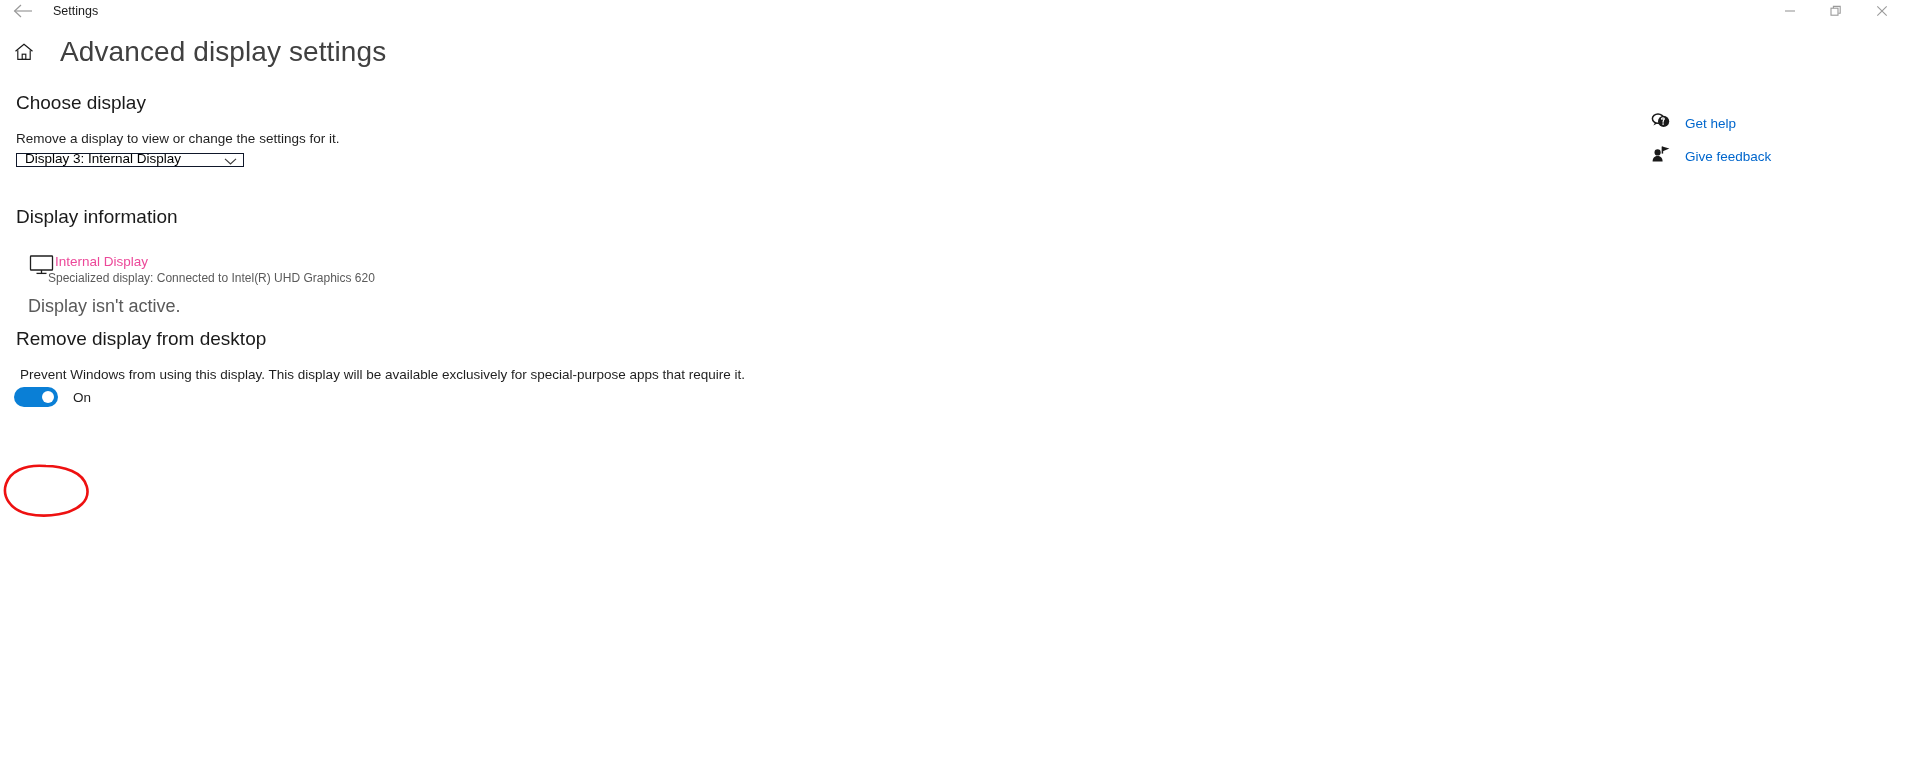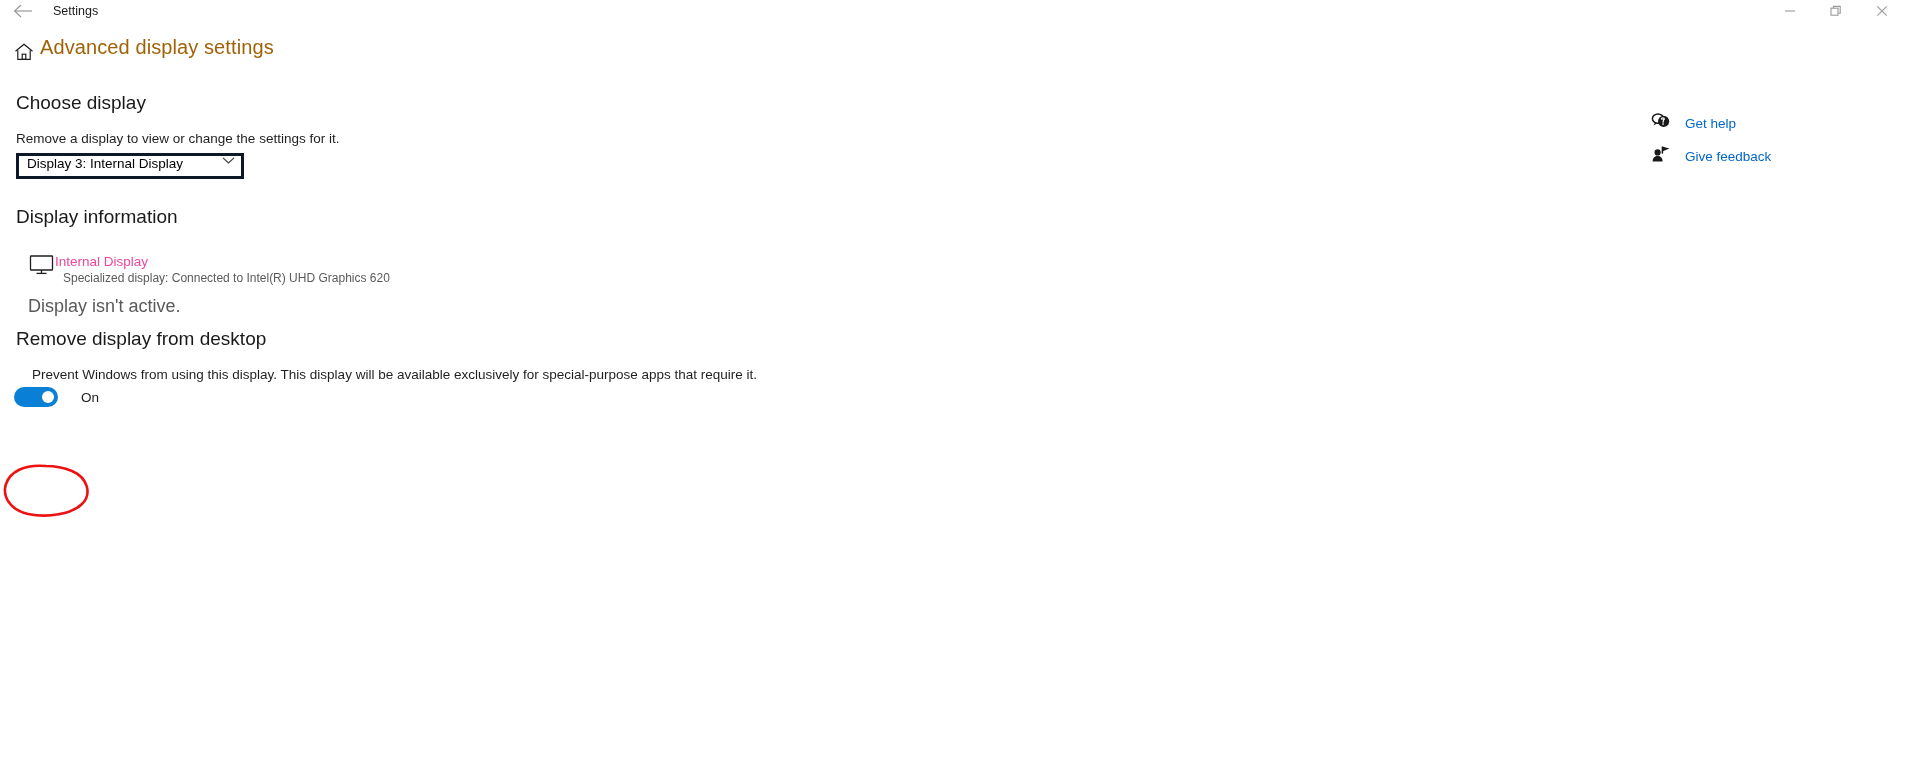--- a/index.html
+++ b/index.html
@@ -50,24 +50,24 @@
   }
 
   
   .home-icon {
     position: absolute;
     left: 13px; top: 41px;
     width: 22px; height: 22px;
   }
   .page-title {
     position: absolute;
-    left: 40px; top: 36px;
-    font-size: 20px;
+    left: 60px; top: 36px;
+    font-size: 28px;
     font-weight: 400;
-    color: #a16207;
+    color: #404040;
     letter-spacing: 0.1px;
     white-space: nowrap;
   }
 
   
   .h-section {
     position: absolute;
     font-size: 19px;
     font-weight: 400;
     color: #1a1a1a;
@@ -86,26 +86,26 @@
     white-space: nowrap;
   }
 
   #choose-display-heading { left: 16px; top: 92px; }
   #choose-display-desc   { left: 16px; top: 131px; }
 
   
   .combobox {
     position: absolute;
     left: 16px; top: 153px;
-    width: 228px; height: 26px;
-    border: 3px solid #0f172a;
+    width: 228px; height: 14px;
+    border: 1px solid #0f172a;
     background: #ffffff;
     box-sizing: border-box;
     display: flex;
-    align-items: flex-start;
+    align-items: flex-end;
   }
   .combobox-value {
     flex: 1;
     padding-left: 8px;
     font-size: 13.5px;
     color: #000000;
     white-space: nowrap;
     overflow: hidden;
   }
   .combobox-chevron {
@@ -122,32 +122,32 @@
     position: absolute;
     left: 28px; top: 253px;
     width: 28px; height: 24px;
   }
   #display-name {
     left: 55px; top: 254px;
     font-size: 13.5px;
     color: #ec4899;
   }
   #display-sub {
-    left: 63px; top: 271px;
+    left: 48px; top: 271px;
     font-size: 12px;
     color: #5a5a5a;
   }
   #display-status {
     left: 28px; top: 296px;
     font-size: 18px;
     color: #5a5a5a;
   }
 
   #remove-display-heading { left: 16px; top: 328px; text-align: center; }
-  #remove-display-desc    { left: 32px; top: 367px; }
+  #remove-display-desc    { left: 20px; top: 367px; }
 
   
   .toggle-row {
     position: absolute;
     left: 14px; top: 387px;
     display: flex;
     align-items: center;
   }
   .toggle {
     width: 44px; height: 20px;
@@ -158,21 +158,21 @@
   }
   .toggle-knob {
     position: absolute;
     right: 4px; top: 50%;
     transform: translateY(-50%);
     width: 12px; height: 12px;
     border-radius: 50%;
     background: #ffffff;
   }
   .toggle-label {
-    margin-left: 23px;
+    margin-left: 15px;
     font-size: 13.5px;
     color: #1f1f1f;
   }
 
   
   .annotation {
     position: absolute;
     left: 0px; top: 462px;
     width: 105px; height: 58px;
     pointer-events: none;

